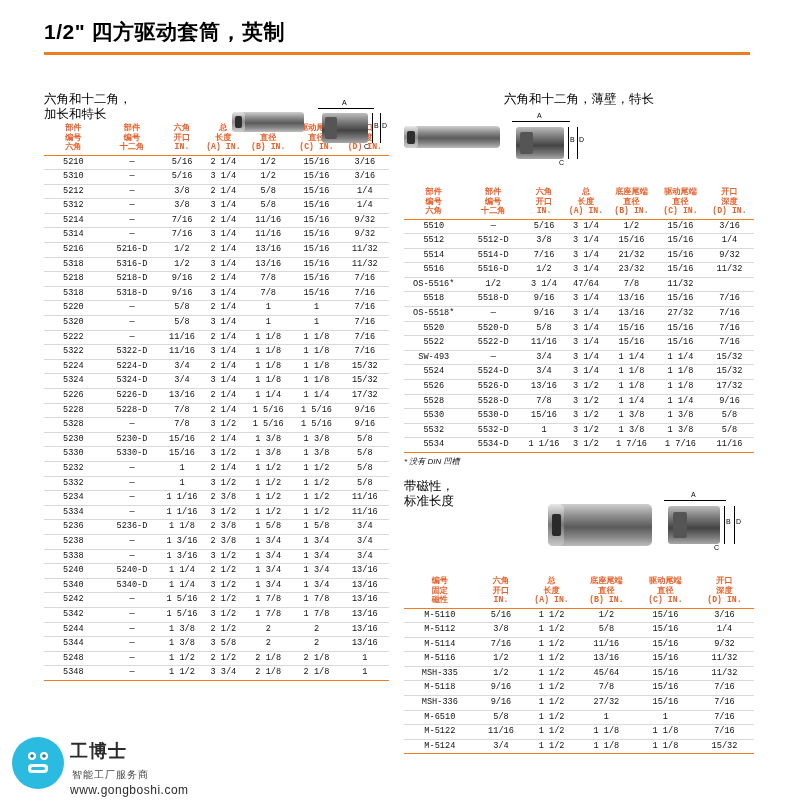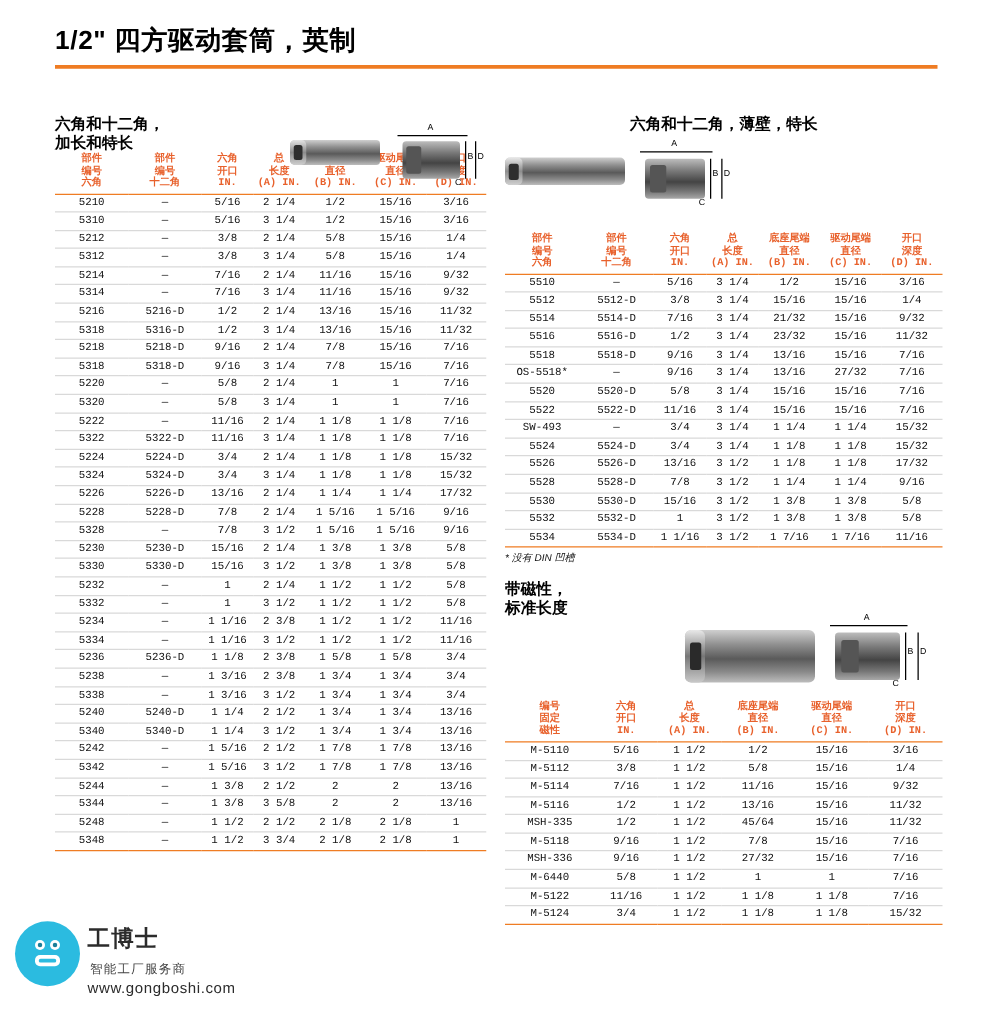--- a/index.html
+++ b/index.html
@@ -16,21 +16,21 @@
     font-size:21px;font-weight:bold;letter-spacing:.5px;color:#000;
     padding-bottom:4px;
   }
   .title-rule{height:3px;background:#ef7c23;width:706px;margin-top:2px;}
 
   
   .col-left{position:absolute;left:44px;top:92px;width:345px;}
   .col-right{position:absolute;left:404px;top:92px;width:350px;}
 
   .sec-head{
-    font-size:12.5px;font-weight:bold;line-height:15px;color:#000;
+    font-size:12.5px;font-weight:normal;line-height:15px;color:#000;
   }
   .sec-head-2{margin-top:0;}
 
   
   table{border-collapse:collapse;width:100%;}
   .tbl{font-size:8.6px;color:#111;font-family:Liberation Mono, monospace;}
   .tbl thead th{
     font-weight:bold;vertical-align:bottom;padding:1px 0 3px 0;
     color:#e8612c;font-size:8.2px;line-height:9.5px;text-align:center;
   }
@@ -518,20 +518,29 @@
           <tr>
             <td class="c1">5516</td>
             <td class="c2">5516-D</td>
             <td class="c3">1/2</td>
             <td class="c4">3 1/4</td>
             <td class="c5">23/32</td>
             <td class="c6">15/16</td>
             <td class="c7">11/32</td>
           </tr>
           <tr>
+            <td class="c1">OS-5516*</td>
+            <td class="c2">1/2</td>
+            <td class="c3">3 1/4</td>
+            <td class="c4">47/64</td>
+            <td class="c5">7/8</td>
+            <td class="c6">11/32</td>
+            <td class="c7"></td>
+          </tr>
+          <tr>
             <td class="c1">5518</td>
             <td class="c2">5518-D</td>
             <td class="c3">9/16</td>
             <td class="c4">3 1/4</td>
             <td class="c5">13/16</td>
             <td class="c6">15/16</td>
             <td class="c7">7/16</td>
           </tr>
           <tr>
             <td class="c1">OS-5518*</td>
@@ -703,21 +712,21 @@
           </tr>
           <tr>
             <td class="c1">MSH-336</td>
             <td class="c3">9/16</td>
             <td class="c4">1 1/2</td>
             <td class="c5">27/32</td>
             <td class="c6">15/16</td>
             <td class="c7">7/16</td>
           </tr>
           <tr>
-            <td class="c1">M-6440</td>
+            <td class="c1">M-6510</td>
             <td class="c3">5/8</td>
             <td class="c4">1 1/2</td>
             <td class="c5">1</td>
             <td class="c6">1</td>
             <td class="c7">7/16</td>
           </tr>
           <tr>
             <td class="c1">M-5122</td>
             <td class="c3">11/16</td>
             <td class="c4">1 1/2</td>

